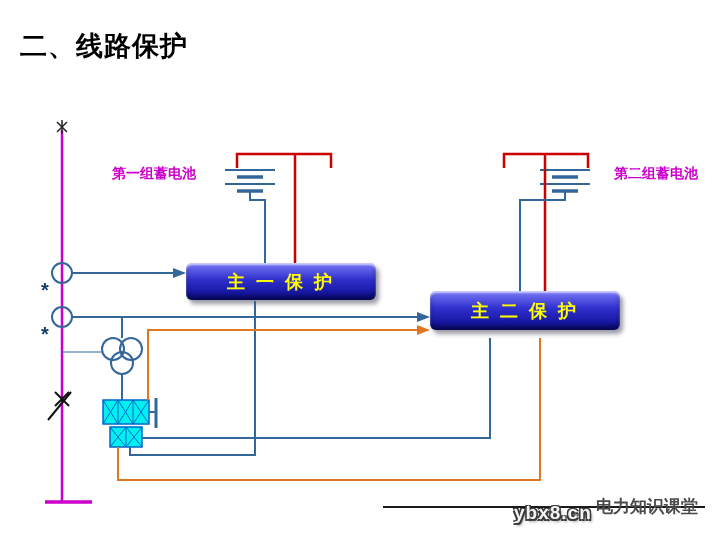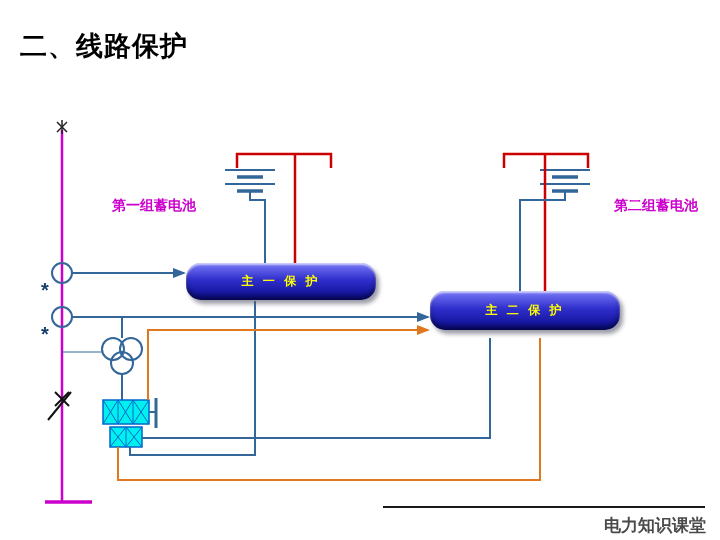--- a/index.html
+++ b/index.html
@@ -25,35 +25,34 @@
     position: absolute;
     left: 0; top: 0;
     width: 720px; height: 540px;
   }
   .battery-label {
     position: absolute;
     color: #cc00cc;
     font-size: 14px;
     font-weight: bold;
     white-space: nowrap;
-    margin-top: 32px;
   }
   .battery-label.left  { left: 112px; top: 165px; }
   .battery-label.right { left: 614px; top: 165px; text-align: center; }
   .protection-box {
     position: absolute;
     display: flex; align-items: center; justify-content: center;
     background: linear-gradient(180deg, #7a7af8 0%, #2f2fcc 45%, #0a0a8c 100%);
-    border-radius: 15px;
+    border-radius: 6px;
     box-shadow: inset 0 2px 2px rgba(255,255,255,.65),
                 inset 0 -4px 5px rgba(0,0,0,.45),
                 3px 4px 4px rgba(90,90,110,.6);
     color: #ffff00;
     font-weight: bold;
-    font-size: 12px;
+    font-size: 18px;
     letter-spacing: 3px;
     white-space: nowrap;
   }
   .protection-box.one { left: 186px; top: 263px; width: 190px; height: 37px; }
   .protection-box.two { left: 430px; top: 291px; width: 190px; height: 39px; }
   .polarity {
     position: absolute;
     color: #15406e;
     font-size: 20px;
     font-weight: bold;
@@ -73,26 +72,25 @@
     font-size: 19px;
     font-weight: bold;
     color: #f5f5f5;
     text-shadow: -1.5px -1.5px 0 #3a3a3a, 1.5px -1.5px 0 #3a3a3a,
                  -1.5px 1.5px 0 #3a3a3a, 1.5px 1.5px 0 #3a3a3a,
                  2px 3px 3px #999999;
     letter-spacing: 1px;
   }
   .wm-site {
     position: absolute;
-    left: 596px; top: 514px;
+    left: 596px; top: 495px;
     font-size: 17px;
     font-weight: bold;
     color: #4a4a4a;
     white-space: nowrap;
-    margin-left: 8px;
   }
 </style>
 </head>
 <body>
 
 <div class="slide">
 
   <h1 class="page-title">二、线路保护</h1>
 
   <svg class="diagram-svg" viewBox="0 0 720 540" xmlns="http://www.w3.org/2000/svg">
@@ -211,15 +209,16 @@
   <div class="battery-label left">第一组蓄电池</div>
   <div class="battery-label right">第二组蓄电池</div>
 
   <div class="protection-box one">主 一 保 护</div>
   <div class="protection-box two">主 二 保 护</div>
 
   <span class="polarity p1">*</span>
   <span class="polarity p2">*</span>
 
   <div class="footer-line"></div>
+  <div class="wm-logo">ybx8.cn</div>
   <div class="wm-site">电力知识课堂</div>
 
 </div>
 
 </body></html>

